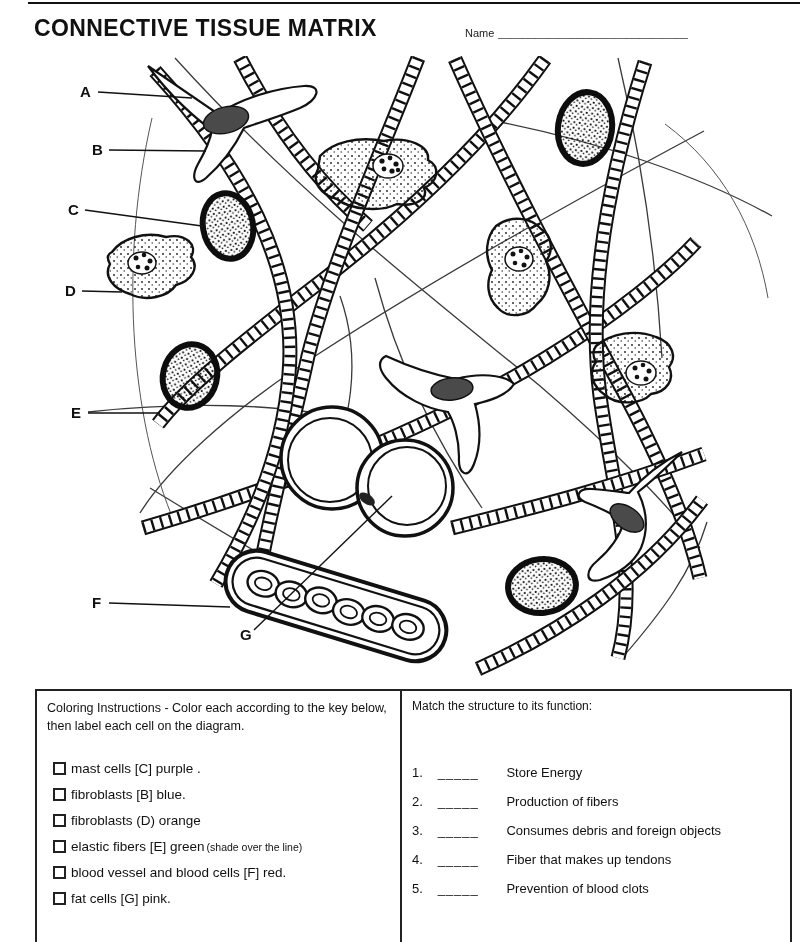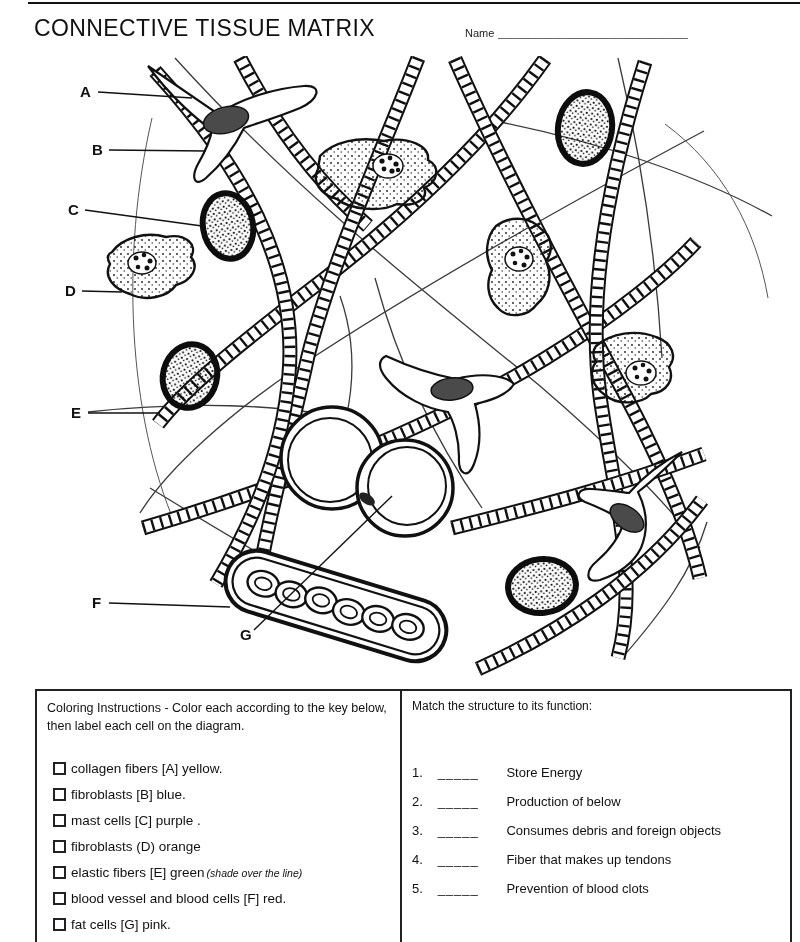--- a/index.html
+++ b/index.html
@@ -4,42 +4,42 @@
 <style>
   * { margin:0; padding:0; box-sizing:border-box; }
   html,body { background:#fff; }
   body {
     width:800px; height:942px; position:relative; overflow:hidden;
     font-family:"Liberation Sans", sans-serif; color:#1a1a1a;
   }
   .top-rule { position:absolute; top:2px; left:28px; right:0; height:2px; background:#111; }
   .title {
     position:absolute; top:15px; left:34px;
-    font-size:23px; font-weight:400; letter-spacing:0.4px; color:#111;
+    font-size:23px; font-weight:700; letter-spacing:0.4px; color:#111;
   }
   .name-block { position:absolute; top:27px; left:465px; font-size:11px; color:#222; white-space:nowrap;text-align:right; }
   .name-line { letter-spacing:0px; margin-left:4px; color:#333; }
   .diagram { position:absolute; top:56px; left:0; width:800px; height:620px; }
   .diagram svg { display:block; }
   .lbl text { font-size:15px; font-weight:700; fill:#111; font-family:"Liberation Sans",sans-serif; }
   .lbl line { stroke:#111; stroke-width:1.4; }
 
   .bottom-table {
     position:absolute; top:689px; left:35px; width:757px; height:258px;
     border:2px solid #222; display:flex; background:#fff;
   }
   .cell { padding:8px 10px; }
   .cell.left  { width:365px; border-right:2px solid #222; }
   .cell.right { flex:1; }
   .instr { font-size:12.5px; line-height:1.45; max-width:340px; color:#111; }
   .check-list { margin-top:26px; margin-left:6px; }
   .check-row { display:flex; align-items:center; margin-bottom:11px; }
   .checkbox { width:13px; height:13px; border:2px solid #222; margin-right:5px; flex:none; background:#fff; }
   .check-text { font-size:13.5px; color:#111; }
-  .check-note { font-size:10.5px; margin-left:2px; color:#111;font-style:italic; }
+  .check-note { font-size:10.5px; margin-left:2px; color:#111; }
   .match-head { font-size:12px; color:#111; }
   .match-list { margin-top:52px; }
   .match-row { font-size:13px; margin-bottom:14px; color:#111; }
   .match-num { display:inline-block; width:22px; }
   .match-blank { margin-right:24px; letter-spacing:1px; }
 </style>
 </head>
 <body>
 
 <div class="top-rule"></div>
@@ -253,31 +253,26 @@
   </g>
 </svg>
 </div>
 
 <div class="bottom-table">
   <div class="cell left">
     <p class="instr">Coloring Instructions -  Color each according to the key below, then label each cell on the diagram.</p>
     <div class="check-list">
       <div class="check-row">
         <span class="checkbox"></span>
-        <span class="check-text">collagen fibers [A] yellow.</span>
+        <span class="check-text">mast cells [C] purple .</span>
         <span class="check-note"></span>
       </div>
       <div class="check-row">
         <span class="checkbox"></span>
         <span class="check-text">fibroblasts [B] blue.</span>
-        <span class="check-note"></span>
-      </div>
-      <div class="check-row">
-        <span class="checkbox"></span>
-        <span class="check-text">mast cells [C] purple .</span>
         <span class="check-note"></span>
       </div>
       <div class="check-row">
         <span class="checkbox"></span>
         <span class="check-text">fibroblasts (D) orange</span>
         <span class="check-note"></span>
       </div>
       <div class="check-row">
         <span class="checkbox"></span>
         <span class="check-text">elastic fibers [E] green</span>
@@ -300,21 +295,21 @@
     <p class="match-head">Match the structure to its function:</p>
     <div class="match-list">
       <div class="match-row">
         <span class="match-num">1.</span>
         <span class="match-blank">_____</span>
         <span class="match-text">Store Energy</span>
       </div>
       <div class="match-row">
         <span class="match-num">2.</span>
         <span class="match-blank">_____</span>
-        <span class="match-text">Production of below</span>
+        <span class="match-text">Production of fibers</span>
       </div>
       <div class="match-row">
         <span class="match-num">3.</span>
         <span class="match-blank">_____</span>
         <span class="match-text">Consumes debris and foreign objects</span>
       </div>
       <div class="match-row">
         <span class="match-num">4.</span>
         <span class="match-blank">_____</span>
         <span class="match-text">Fiber that makes up tendons</span>

